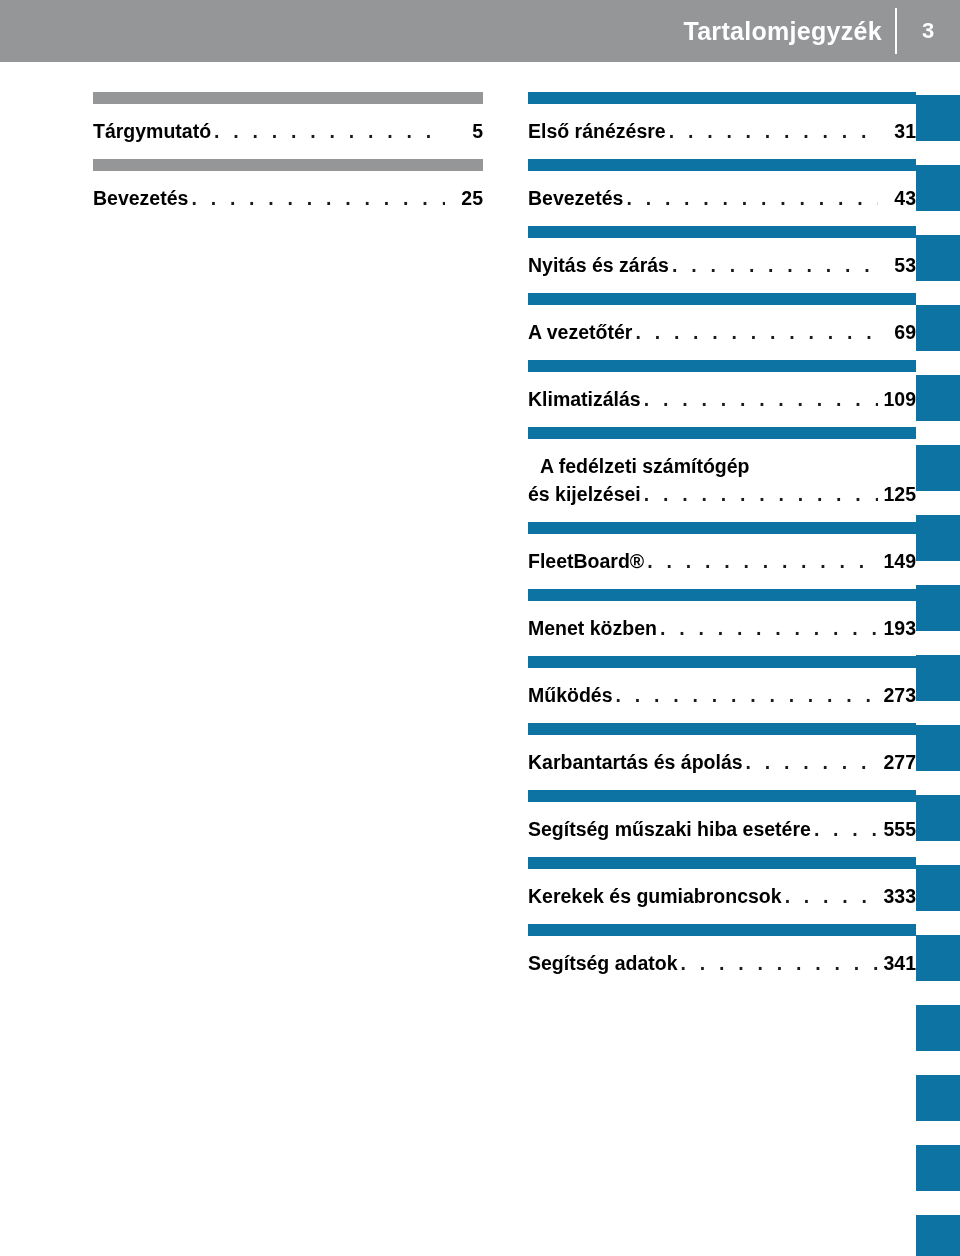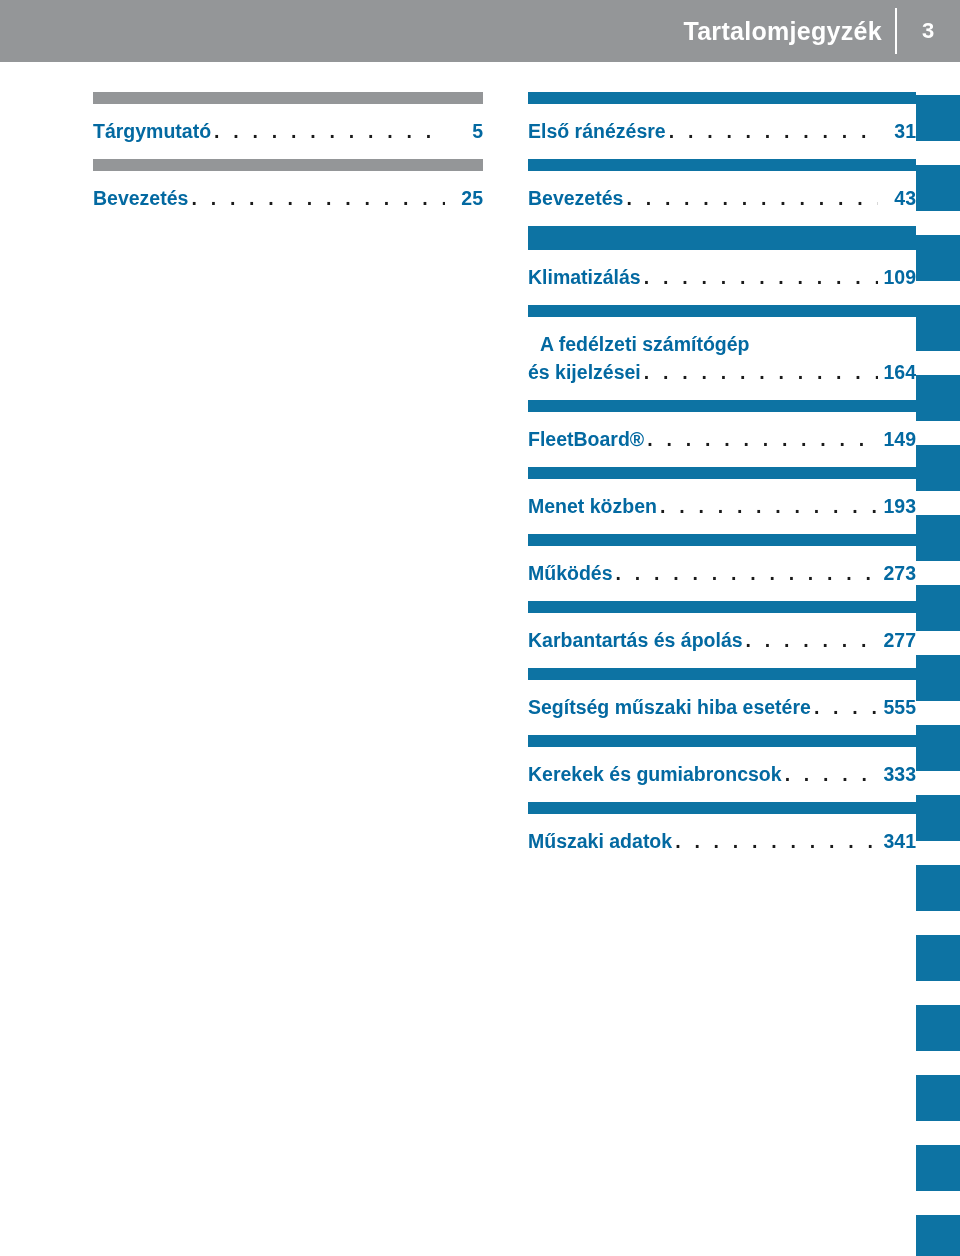--- a/index.html
+++ b/index.html
@@ -81,21 +81,21 @@
     display: block;
     padding-top: 13px;
     padding-bottom: 14px;
   }
   .entry-line {
     display: flex;
     align-items: flex-end;
     width: 100%;
     font-size: 19.5px;
     font-weight: bold;
-    color: #0369a1;
+    color: #000000;
     line-height: 28px;
     white-space: nowrap;
   }
   .entry-label {
     flex: 0 0 auto;
   }
   .entry-leader {
     flex: 1 1 auto;
     overflow: hidden;
     white-space: nowrap;
@@ -178,39 +178,56 @@
       <div class="entry-body">
         <div class="entry-line">
           <span class="entry-label">Bevezetés</span>
           <span class="entry-leader"></span>
           <span class="entry-page">43</span>
         </div>
       </div>
     </div>
     <div class="entry">
       <div class="bar bar-blue"></div>
+      <div class="entry-body">
+        <div class="entry-line">
+          <span class="entry-label">Nyitás és zárás</span>
+          <span class="entry-leader"></span>
+          <span class="entry-page">53</span>
+        </div>
+      </div>
+    </div>
+    <div class="entry">
+      <div class="bar bar-blue"></div>
+      <div class="entry-body">
+        <div class="entry-line">
+          <span class="entry-label">A vezetőtér</span>
+          <span class="entry-leader"></span>
+          <span class="entry-page">69</span>
+        </div>
+      </div>
     </div>
     <div class="entry">
       <div class="bar bar-blue"></div>
       <div class="entry-body">
         <div class="entry-line">
           <span class="entry-label">Klimatizálás</span>
           <span class="entry-leader"></span>
           <span class="entry-page">109</span>
         </div>
       </div>
     </div>
     <div class="entry">
       <div class="bar bar-blue"></div>
       <div class="entry-body">
         <div class="entry-line noleader"><span class="entry-label">A fedélzeti számítógép</span></div>
         <div class="entry-line">
           <span class="entry-label">és kijelzései</span>
           <span class="entry-leader"></span>
-          <span class="entry-page">164</span>
+          <span class="entry-page">125</span>
         </div>
       </div>
     </div>
     <div class="entry">
       <div class="bar bar-blue"></div>
       <div class="entry-body">
         <div class="entry-line">
           <span class="entry-label">FleetBoard®</span>
           <span class="entry-leader"></span>
           <span class="entry-page">149</span>
@@ -264,21 +281,21 @@
           <span class="entry-label">Kerekek és gumiabroncsok</span>
           <span class="entry-leader"></span>
           <span class="entry-page">333</span>
         </div>
       </div>
     </div>
     <div class="entry">
       <div class="bar bar-blue"></div>
       <div class="entry-body">
         <div class="entry-line">
-          <span class="entry-label">Műszaki adatok</span>
+          <span class="entry-label">Segítség adatok</span>
           <span class="entry-leader"></span>
           <span class="entry-page">341</span>
         </div>
       </div>
     </div>
   </div>
 
 <div class="tabs" id="edge-tabs">
     <div class="tab"></div>
     <div class="tab"></div>

